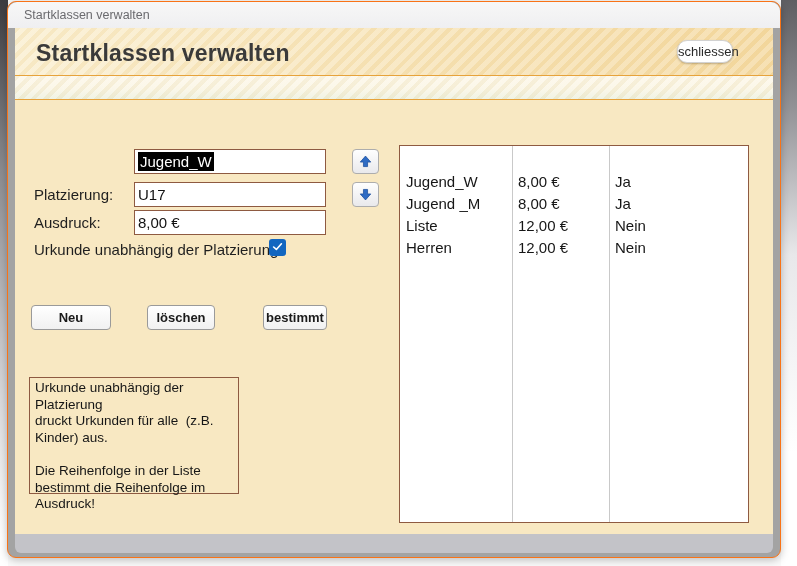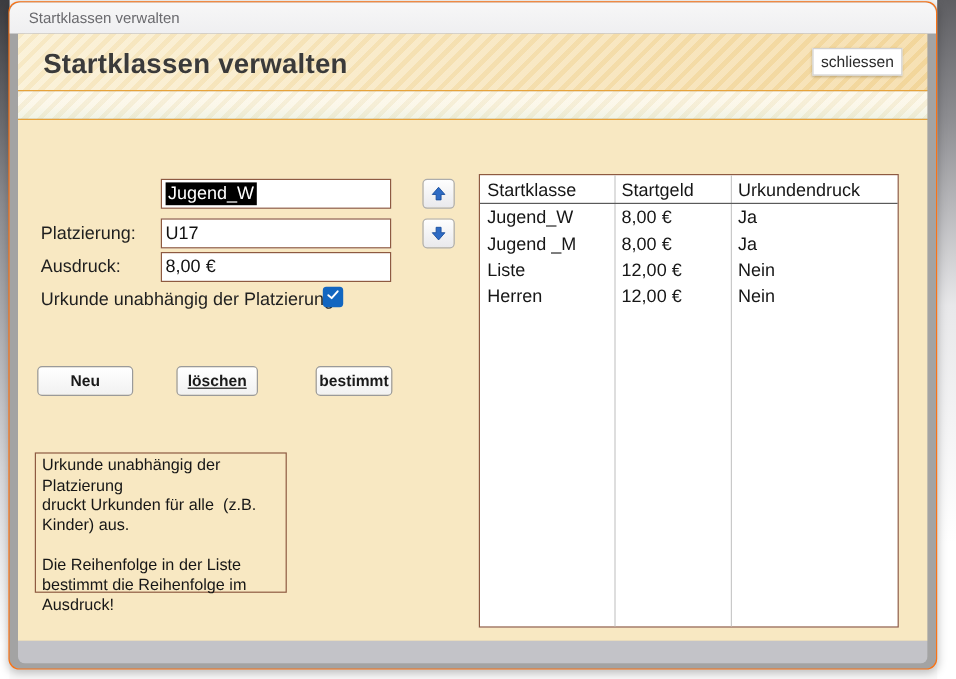--- a/index.html
+++ b/index.html
@@ -48,22 +48,22 @@
       linear-gradient(90deg, rgba(255,255,255,0.30), rgba(233,166,70,0.16)),
       repeating-linear-gradient(135deg, #f4dfab 0 4px, #f9ecc9 4px 9px);
     border-bottom:1px solid #e7a33b;
   }
   .header-title {
     position:absolute; left:21px; top:10px;
     font-size:23px; font-weight:bold; color:#3a3a3a; line-height:30px;
     letter-spacing:0.2px;
   }
   .close-btn {
-    position:absolute; left:662px; top:12px; width:75px; height:23px;
-    background:#ffffff; border:1px solid #d2d2d2; border-radius:0;
+    position:absolute; left:662px; top:12px; width:56px; height:23px;
+    background:#ffffff; border:1px solid #d2d2d2; border-radius:10px;
     box-shadow:0 1px 2px rgba(90,70,30,0.35);
     font-family:"Liberation Sans", sans-serif;
     font-size:13px; color:#2a2a2a; cursor:pointer;
   }
   .band {
     flex:0 0 24px; height:24px;
     background:
       repeating-linear-gradient(135deg, rgba(225,205,150,0.18) 0 4px, rgba(255,255,255,0.18) 4px 9px),
       linear-gradient(#fdf8ea 0%, #faf5e4 55%, #ecf1e0 100%);
     border-bottom:1px solid #e7a33b;
@@ -109,21 +109,21 @@
   }
 
   .cmd-btn {
     position:absolute; top:205px; height:25px;
     background:linear-gradient(#ffffff, #f1f1f1);
     border:1px solid #9a9a9a; border-radius:4px;
     font-family:"Liberation Sans", sans-serif;
     font-size:13px; font-weight:bold; color:#1a1a1a; cursor:pointer;
   }
   .btn-new      { left:16px;  width:80px; }
-  .btn-delete   { left:132px; width:68px;text-decoration:underline; }
+  .btn-delete   { left:132px; width:68px; }
   .btn-save     { left:248px; width:64px; }
 
   .info-box {
     position:absolute; left:14px; top:277px; width:210px; height:117px;
     border:1px solid #8e5a41;
     font-size:13.5px; color:#161616; line-height:16.6px;
     padding:2px 5px; white-space:pre-wrap;
   }
 
   
@@ -208,25 +208,20 @@
 Kinder) aus.
 
 Die Reihenfolge in der Liste
 bestimmt die Reihenfolge im
 Ausdruck!</div>
 
         <div class="list-table">
           <div class="col-divider col-div-1"></div>
           <div class="col-divider col-div-2"></div>
 
-          <div class="t-row t-head">
-            <div class="t-cell t-c0">Startklasse</div>
-            <div class="t-cell t-c1">Startgeld</div>
-            <div class="t-cell t-c2">Urkundendruck</div>
-          </div>
 
           <div class="t-row" style="top:25px">
             <div class="t-cell t-c0">Jugend_W</div>
             <div class="t-cell t-c1">8,00 €</div>
             <div class="t-cell t-c2">Ja</div>
           </div>
           <div class="t-row" style="top:47px">
             <div class="t-cell t-c0">Jugend _M</div>
             <div class="t-cell t-c1">8,00 €</div>
             <div class="t-cell t-c2">Ja</div>

